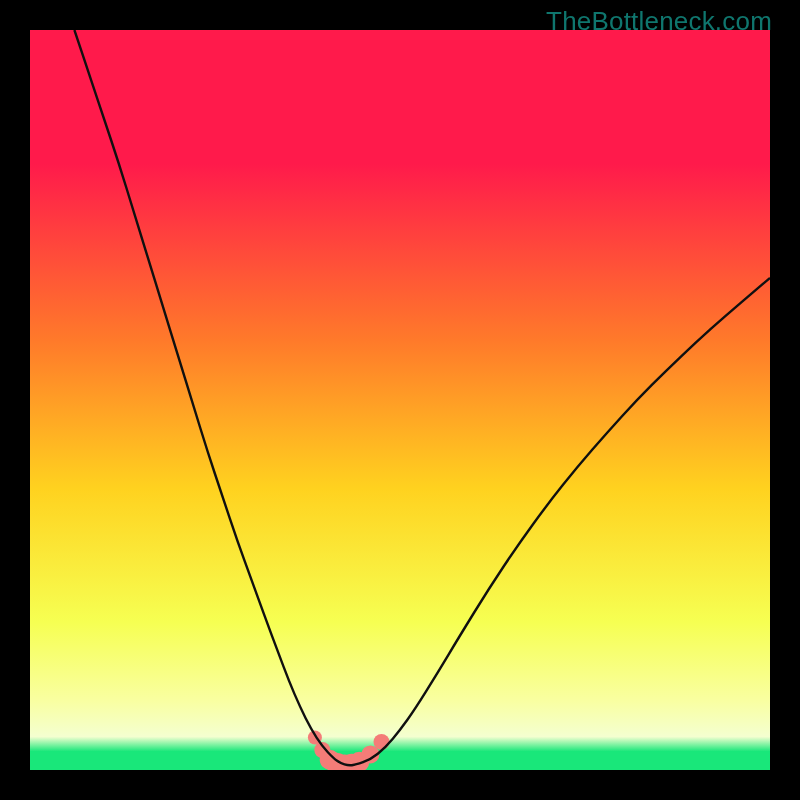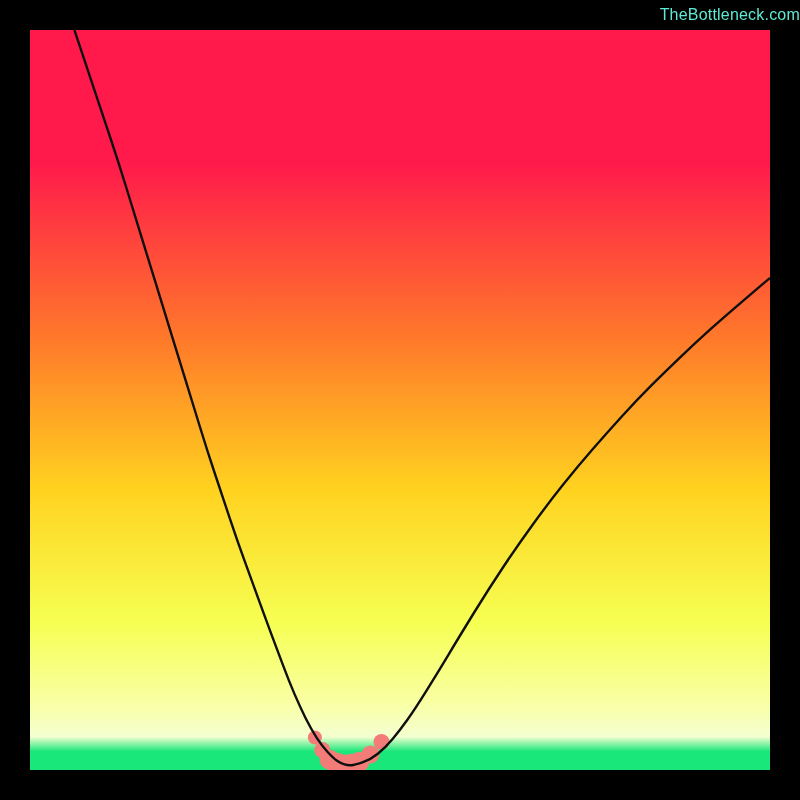--- a/index.html
+++ b/index.html
@@ -22,23 +22,23 @@
   .plot {
     position: absolute;
     left: 0;
     top: 0;
     width: 740px;
     height: 740px;
   }
   .watermark {
     position: absolute;
     top: 6px;
-    right: 0;
-    color: #5eead4;
-    font-size: 16px;
+    right: 28px;
+    color: #0f766e;
+    font-size: 26px;
     font-weight: 500;
     letter-spacing: 0.2px;
     user-select: none;
   }
   svg { display: block; }
 </style>
 </head>
 <body>
 
 <div class="frame">

